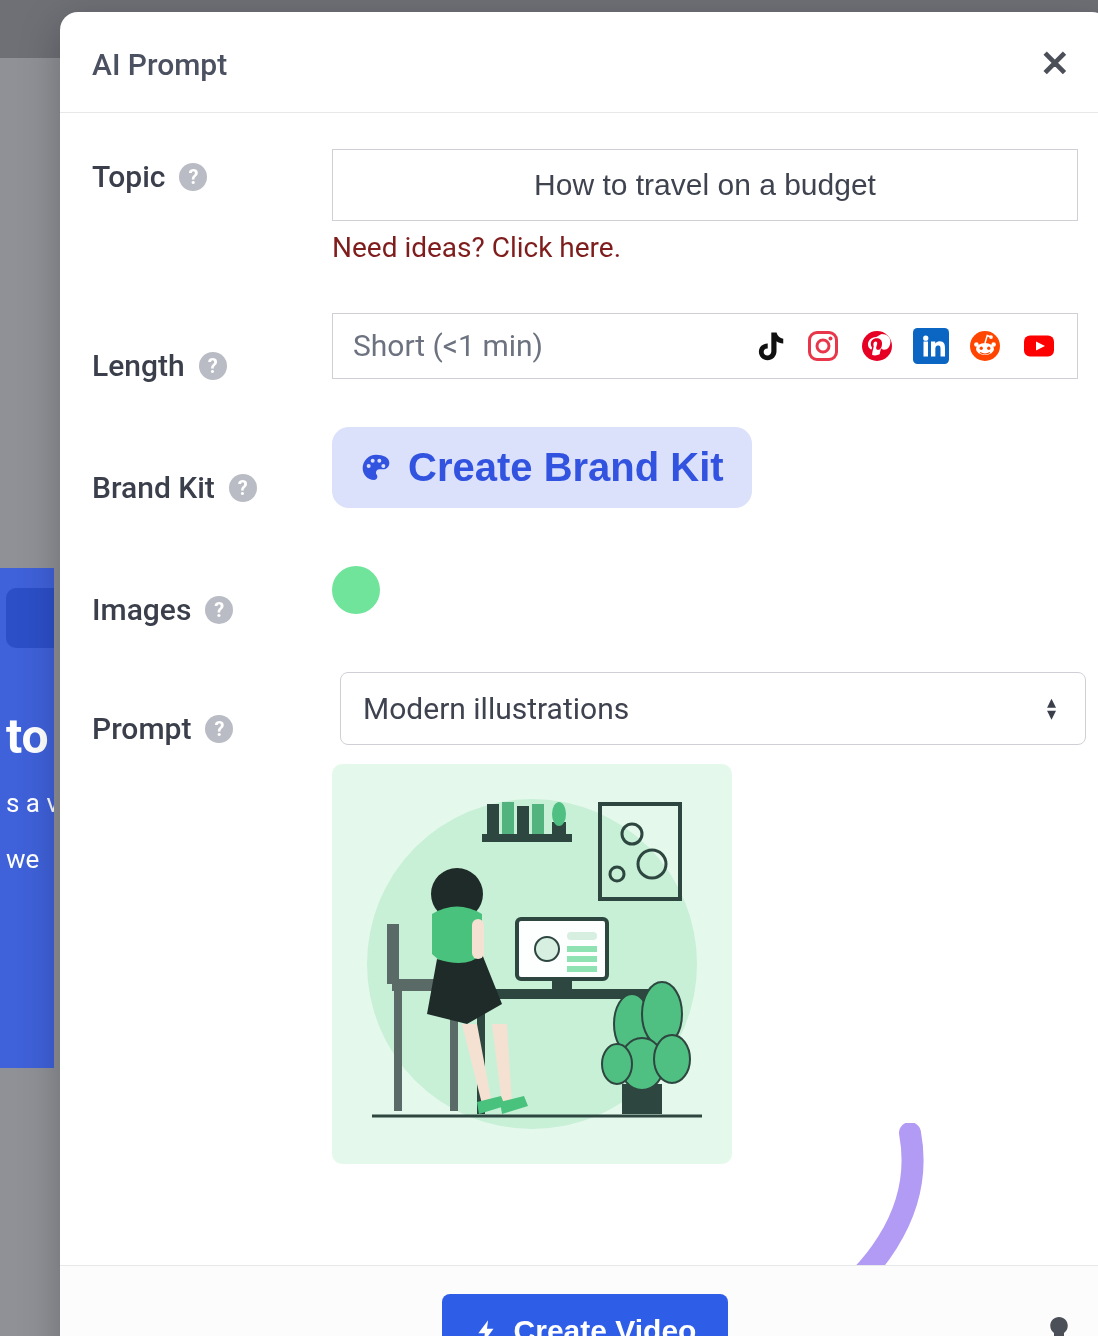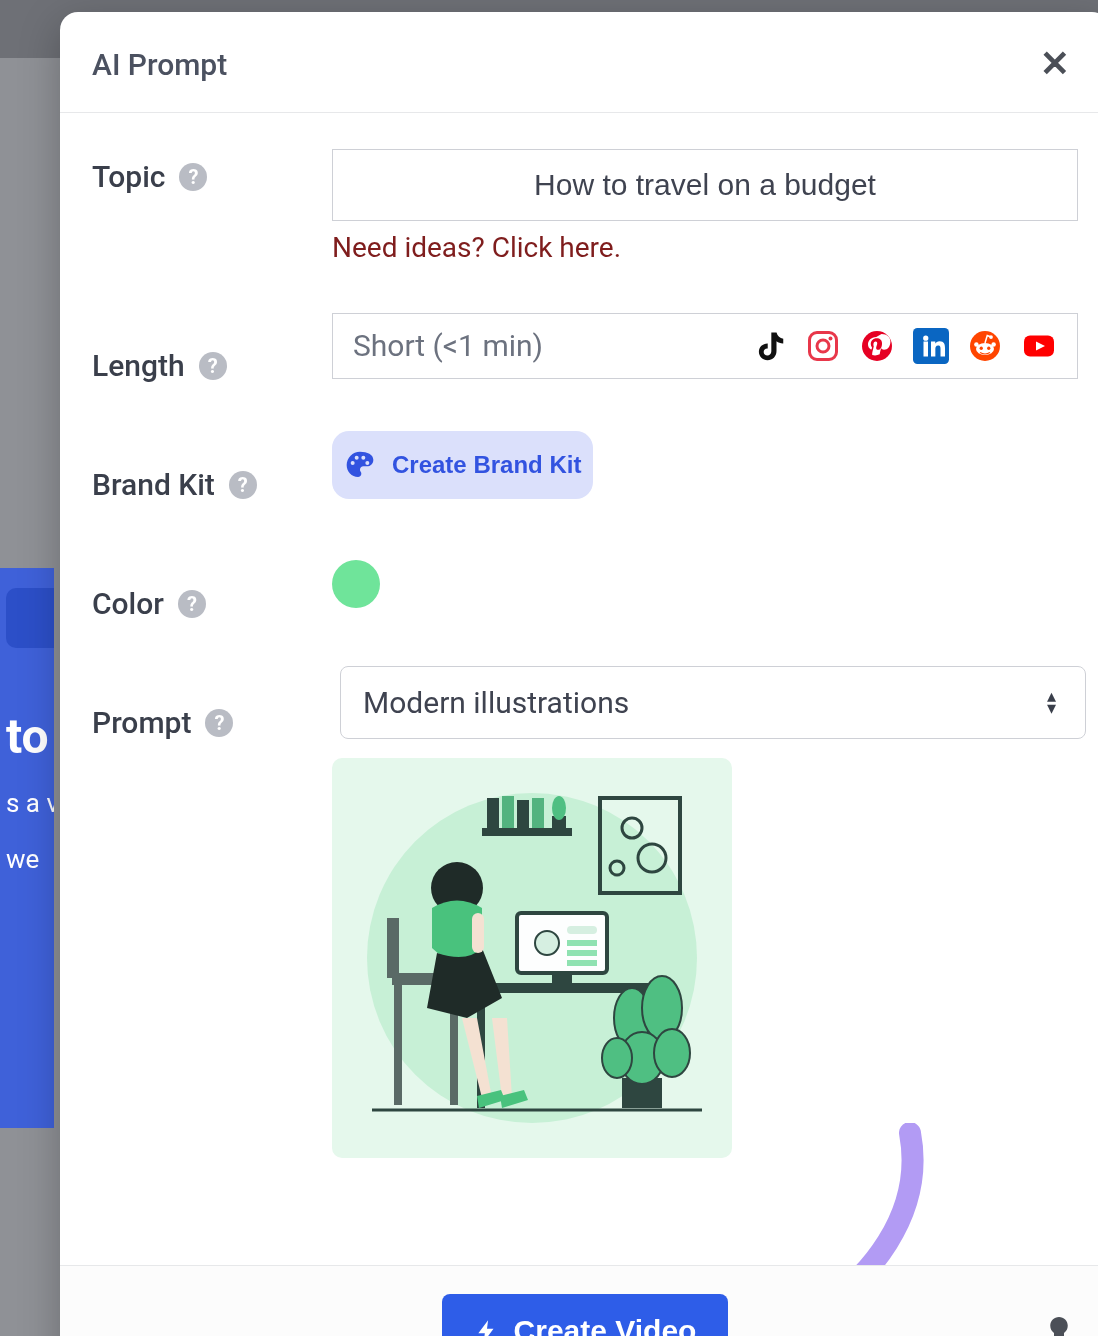--- a/index.html
+++ b/index.html
@@ -9,21 +9,21 @@
     background: #8f9196;
     position: relative;
     overflow: hidden;
   }
   
   .bg-blue-card {
     position: absolute;
     left: 0;
     top: 568px;
     width: 54px;
-    height: 560px;
+    height: 500px;
     background: #3f61d9;
     color: #fff;
     padding: 20px 6px;
     overflow: hidden;
   }
   .bg-blue-card .icon-box {
     width: 60px; height: 60px;
     background: #2c4fc8;
     border-radius: 10px;
     margin-bottom: 60px;
@@ -169,22 +169,22 @@
   .si-box { border-radius: 8px; }
 
   .brand-btn {
     display: inline-flex;
     align-items: center;
     gap: 16px;
     background: #dbe0fb;
     color: #3253e0;
     border: none;
     border-radius: 17px;
-    padding: 18px 12px;
-    font-size: 24px;
+    padding: 18px 28px;
+    font-size: 40px;
     font-weight: 600;
     cursor: pointer;
   }
   .brand-btn svg { width: 32px; height: 32px; }
 
   .color-swatch {
     width: 48px; height: 48px; border-radius: 50%;
     background: #6fe49a;
     cursor: pointer;
   }
@@ -383,21 +383,21 @@
           <svg viewBox="0 0 24 24">
               <path fill="#3253e0" d="M12 2C6.5 2 2 6.5 2 12c0 5 3.8 9 8.5 9 1.4 0 2.5-1.1 2.5-2.5 0-.6-.2-1.2-.6-1.6-.3-.4-.4-.9-.4-1.4 0-1.4 1.1-2.5 2.5-2.5H17c3 0 5-2 5-5 0-4-4.5-6-10-6zM6.5 12a1.5 1.5 0 110-3 1.5 1.5 0 010 3zm3-4a1.5 1.5 0 110-3 1.5 1.5 0 010 3zm5 0a1.5 1.5 0 110-3 1.5 1.5 0 010 3zm3 4a1.5 1.5 0 110-3 1.5 1.5 0 010 3z"></path>
             </svg>
           <span>Create Brand Kit</span>
         </button>
       </div>
     </div>
 
     <div class="form-row align-center">
       <div class="label-wrap nopad">
-        <span class="label-text">Color</span>
+        <span class="label-text">Images</span>
         <span class="help-icon">?</span>
       </div>
       <div>
         <div class="color-swatch" style="background:#6fe49a"></div>
       </div>
     </div>
 
     <div class="form-row align-center" style="margin-bottom:18px">
       <div class="label-wrap nopad">
         <span class="label-text">Prompt</span>

